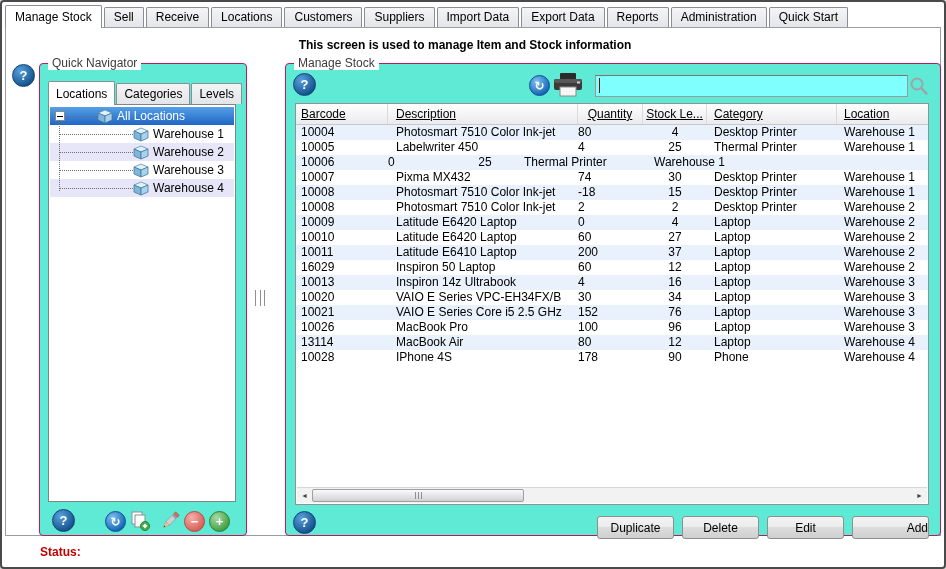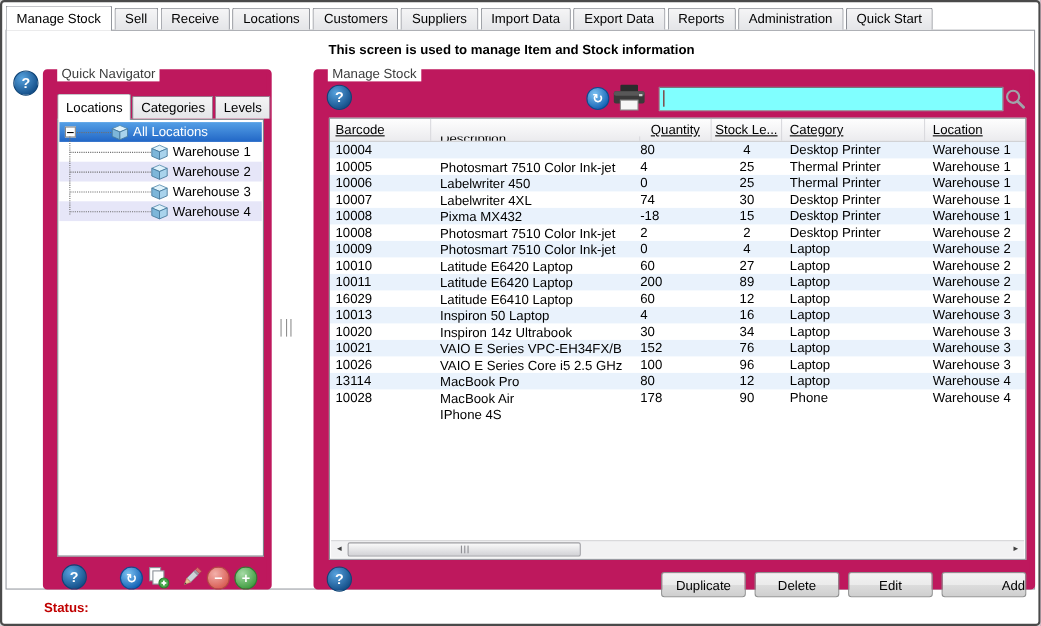--- a/index.html
+++ b/index.html
@@ -10,21 +10,21 @@
   
   .tab-bar{position:absolute;top:2px;left:3px;right:3px;height:23px;display:flex;align-items:flex-end;z-index:6;}
   .tab{border:1px solid #8a8d94;border-bottom:none;border-radius:2px 2px 0 0;background:linear-gradient(#f5f5f6,#e4e5e8);
        padding:2px 9px 0;font-size:12px;height:20px;margin-right:2px;white-space:nowrap;cursor:default;}
   .tab.active{background:#fff;height:23px;padding-top:4px;margin-bottom:-1px;z-index:7;}
   .tabpage{position:absolute;top:25px;left:3px;right:3px;bottom:31px;border:1px solid #9a9da3;background:#fff;}
 
   .subtitle{position:absolute;left:0;right:16px;top:10px;text-align:center;font-size:12px;font-weight:bold;}
 
   
-  .groupbox{position:absolute;border:5px solid #be185d;border-radius:4px;background:#be185d;}
+  .groupbox{position:absolute;border:1px solid #be185d;border-radius:4px;background:#5eead4;}
   .group-label{position:absolute;top:-8px;left:8px;background:#fff;padding:0 4px;font-size:12px;color:#3c3c3c;}
   .qn-group{left:33px;top:35px;width:208px;height:473px;}
   .ms-group{left:279px;top:35px;width:656px;height:473px;}
 
   
   .icon-circle{position:absolute;width:23px;height:23px;border-radius:50%;border:1px solid #0f4476;color:#fff;font-weight:bold;font-size:13px;
        display:flex;align-items:center;justify-content:center;background:radial-gradient(circle at 35% 30%,#57a2de,#134e88 78%);}
   .refresh-circle{position:absolute;width:21px;height:21px;border-radius:50%;border:1px solid #0d4c8f;color:#fff;font-weight:bold;font-size:12px;
        display:flex;align-items:center;justify-content:center;background:radial-gradient(circle at 35% 30%,#7fc3f2,#1161b4 78%);}
   .red-circle{position:absolute;width:21px;height:21px;border-radius:50%;border:1px solid #b24a44;color:#fff;font-weight:bold;font-size:13px;
@@ -77,21 +77,21 @@
 
   
   .stock-table{position:absolute;left:9px;top:39px;width:634px;height:402px;border:1px solid #8f9399;background:#fff;overflow:hidden;}
   .thead{display:flex;height:21px;background:linear-gradient(#fefefe,#ebebee);border-bottom:1px solid #c9c9cd;font-size:12px;text-decoration:underline;}
   .hcell{display:flex;align-items:center;border-right:1px solid #dadade;overflow:hidden;white-space:nowrap;}
   .hcell:last-child{border-right:none;}
   .trow{display:flex;height:15px;}
   .trow.alt{background:#e9f2fc;}
   .tcell{overflow:hidden;white-space:nowrap;height:15px;line-height:15px;font-size:12px;}
   .c0{width:92px;padding-left:5px;}
-  .c1{width:190px;padding-left:8px;margin-top:16px;}
+  .c1{width:190px;padding-left:8px;}
   .c2{width:65px;text-align:left;justify-content:center;padding-left:0;}
   .c3{width:64px;text-align:center;justify-content:center;padding-left:0;}
   .c4{width:130px;padding-left:7px;}
   .c5{flex:1;padding-left:7px;}
   .hcell.c2,.hcell.c3{justify-content:center;}
 
   
   .hscroll{position:absolute;left:1px;right:1px;bottom:1px;height:16px;background:#f2f2f3;border-top:1px solid #d6d6d9;
        display:flex;align-items:center;}
   .sb-arrow{width:15px;height:15px;font-size:7px;color:#3f3f3f;display:flex;align-items:center;justify-content:center;}
@@ -271,21 +271,20 @@
             <div class="trow">
               <div class="tcell c0">10005</div>
               <div class="tcell c1">Labelwriter 450</div>
               <div class="tcell c2">4</div>
               <div class="tcell c3">25</div>
               <div class="tcell c4">Thermal Printer</div>
               <div class="tcell c5">Warehouse 1</div>
             </div>
             <div class="trow alt">
               <div class="tcell c0">10006</div>
-              <div class="tcell c1">Labelwriter 4XL</div>
               <div class="tcell c2">0</div>
               <div class="tcell c3">25</div>
               <div class="tcell c4">Thermal Printer</div>
               <div class="tcell c5">Warehouse 1</div>
             </div>
             <div class="trow">
               <div class="tcell c0">10007</div>
               <div class="tcell c1">Pixma MX432</div>
               <div class="tcell c2">74</div>
               <div class="tcell c3">30</div>
@@ -321,21 +320,21 @@
               <div class="tcell c1">Latitude E6420 Laptop</div>
               <div class="tcell c2">60</div>
               <div class="tcell c3">27</div>
               <div class="tcell c4">Laptop</div>
               <div class="tcell c5">Warehouse 2</div>
             </div>
             <div class="trow alt">
               <div class="tcell c0">10011</div>
               <div class="tcell c1">Latitude E6410 Laptop</div>
               <div class="tcell c2">200</div>
-              <div class="tcell c3">89</div>
+              <div class="tcell c3">37</div>
               <div class="tcell c4">Laptop</div>
               <div class="tcell c5">Warehouse 2</div>
             </div>
             <div class="trow">
               <div class="tcell c0">16029</div>
               <div class="tcell c1">Inspiron 50 Laptop</div>
               <div class="tcell c2">60</div>
               <div class="tcell c3">12</div>
               <div class="tcell c4">Laptop</div>
               <div class="tcell c5">Warehouse 2</div>

